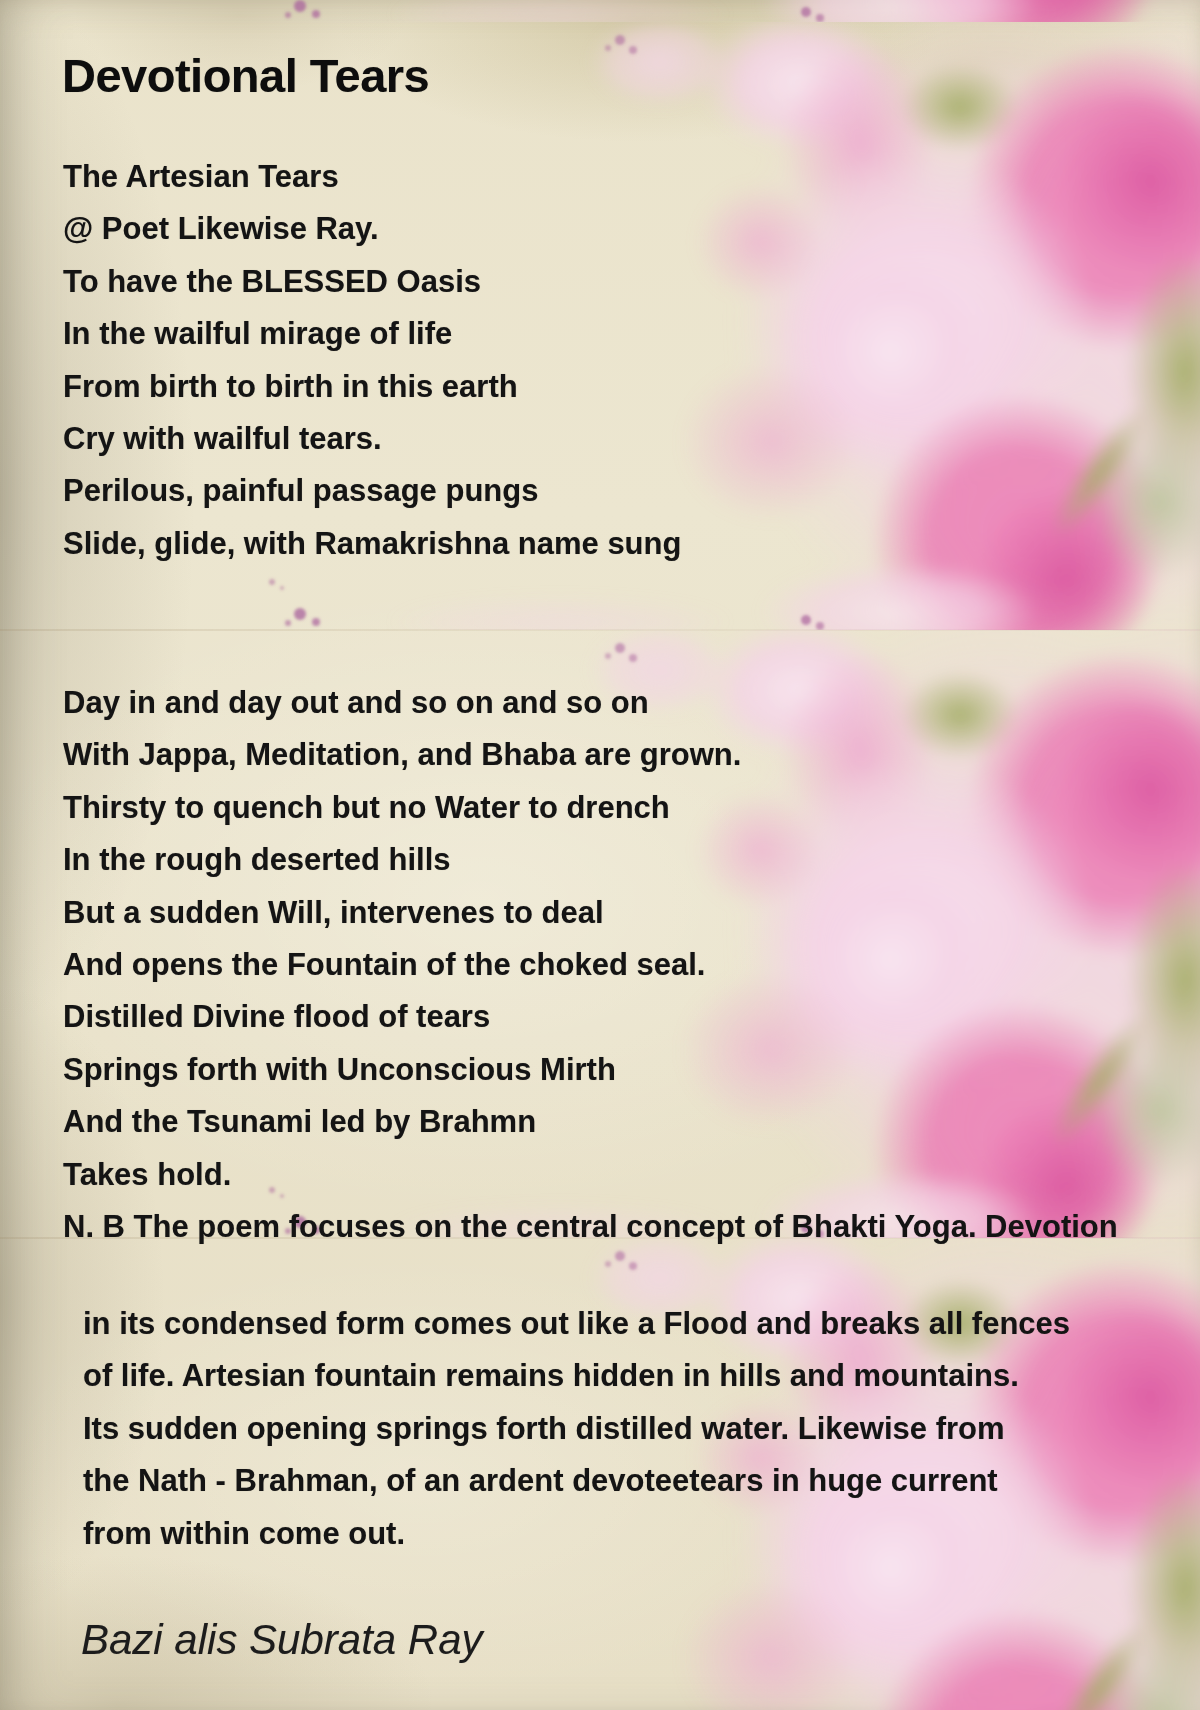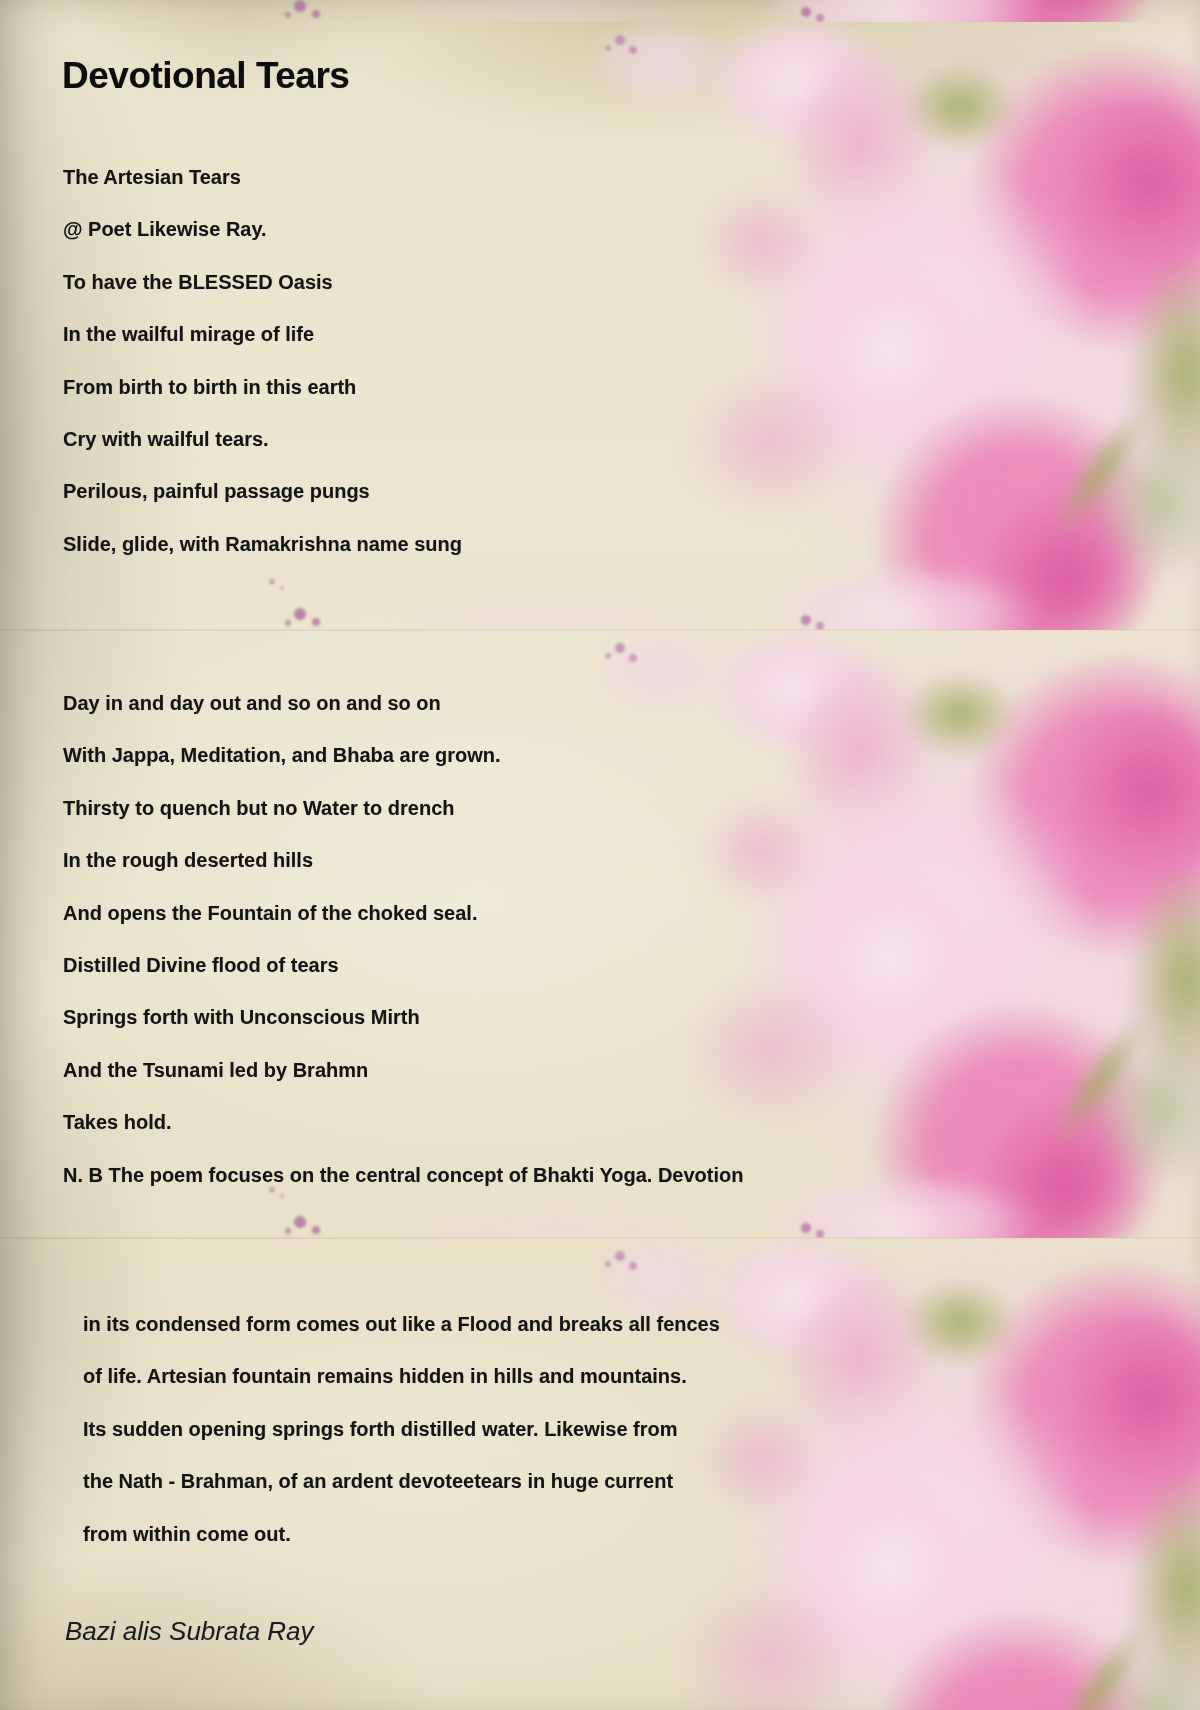--- a/index.html
+++ b/index.html
@@ -22,35 +22,35 @@
       inset 34px 0 55px -28px rgba(100,95,75,.45),
       inset 0 18px 40px -20px rgba(140,125,85,.22),
       inset -6px 0 18px -8px rgba(120,110,85,.18);
   }
   .rose-tile{position:absolute;left:0;width:1200px;height:608px;pointer-events:none;}
   .seam{position:absolute;left:0;width:1200px;height:2px;
     background:linear-gradient(90deg, rgba(160,140,105,.30), rgba(160,140,105,.12) 55%, rgba(205,150,175,.18));
     opacity:.7;}
   .content{position:absolute;inset:0;z-index:5;color:#141414;}
   .poem-title{
-    position:absolute;left:62px;top:44px;
-    font-size:37px;font-weight:700;letter-spacing:-.5px;color:#0d0d0d;
+    position:absolute;left:62px;top:37px;
+    font-size:47px;font-weight:700;letter-spacing:-.5px;color:#0d0d0d;
     white-space:nowrap;text-shadow:0 0 1px rgba(0,0,0,.25);margin-top:11px;
   }
   .stanza{position:absolute;left:63px;white-space:nowrap;}
   .stanza .line{
-    font-size:20px;font-weight:700;line-height:52.4px;
+    font-size:31px;font-weight:700;line-height:52.4px;
     text-shadow:0 0 1px rgba(0,0,0,.22);
   }
   .stanza-1{top:151px;}
   .stanza-2{top:677px;}
   .stanza-3{top:1298px;margin-left:20px;}
   .signature{
-    position:absolute;left:65px;top:1616px;
-    font-size:26px;font-style:italic;font-weight:400;color:#1c1c1c;
+    position:absolute;left:81px;top:1616px;
+    font-size:42px;font-style:italic;font-weight:400;color:#1c1c1c;
     white-space:nowrap;text-shadow:0 0 1px rgba(0,0,0,.2);
   }
 </style>
 </head>
 <body>
 
 <div class="page">
 
   <svg width="0" height="0" style="position:absolute" aria-hidden="true">
     <defs>
@@ -157,20 +157,21 @@
       <div class="line">Cry with wailful tears.</div>
       <div class="line">Perilous, painful passage pungs</div>
       <div class="line">Slide, glide, with Ramakrishna name sung</div>
     </div>
 
     <div class="stanza stanza-2">
       <div class="line">Day in and day out and so on and so on</div>
       <div class="line">With Jappa, Meditation, and Bhaba are grown.</div>
       <div class="line">Thirsty to quench but no Water to drench</div>
       <div class="line">In the rough deserted hills</div>
+      <div class="line">But a sudden Will, intervenes to deal</div>
       <div class="line">And opens the Fountain of the choked seal.</div>
       <div class="line">Distilled Divine flood of tears</div>
       <div class="line">Springs forth with Unconscious Mirth</div>
       <div class="line">And the Tsunami led by Brahmn</div>
       <div class="line">Takes hold.</div>
       <div class="line">N. B The poem focuses on the central concept of Bhakti Yoga. Devotion</div>
     </div>
 
     <div class="stanza stanza-3">
       <div class="line">in its condensed form comes out like a Flood and breaks all fences</div>

